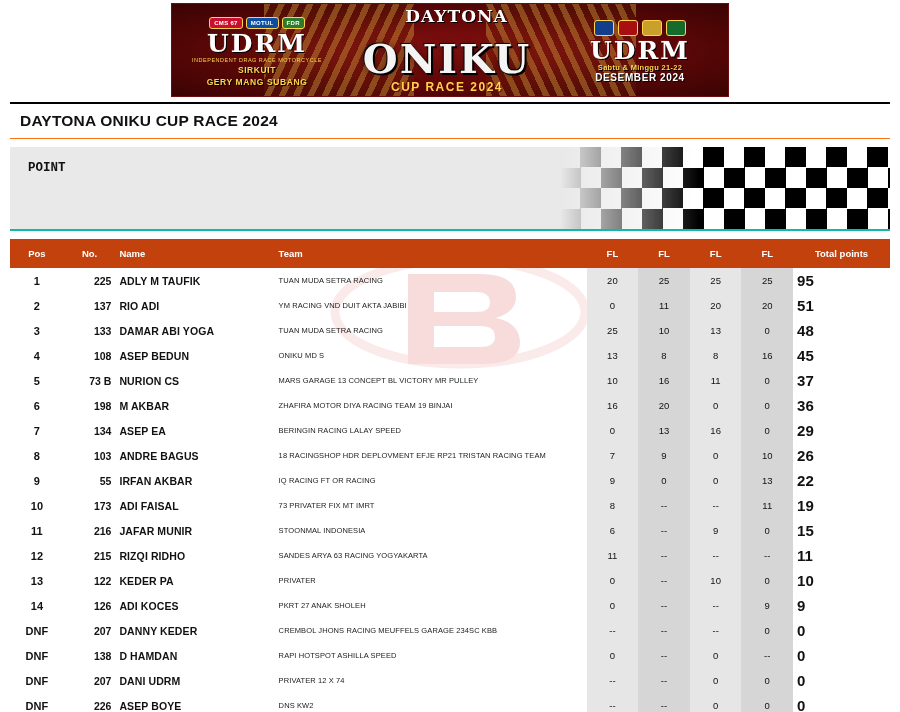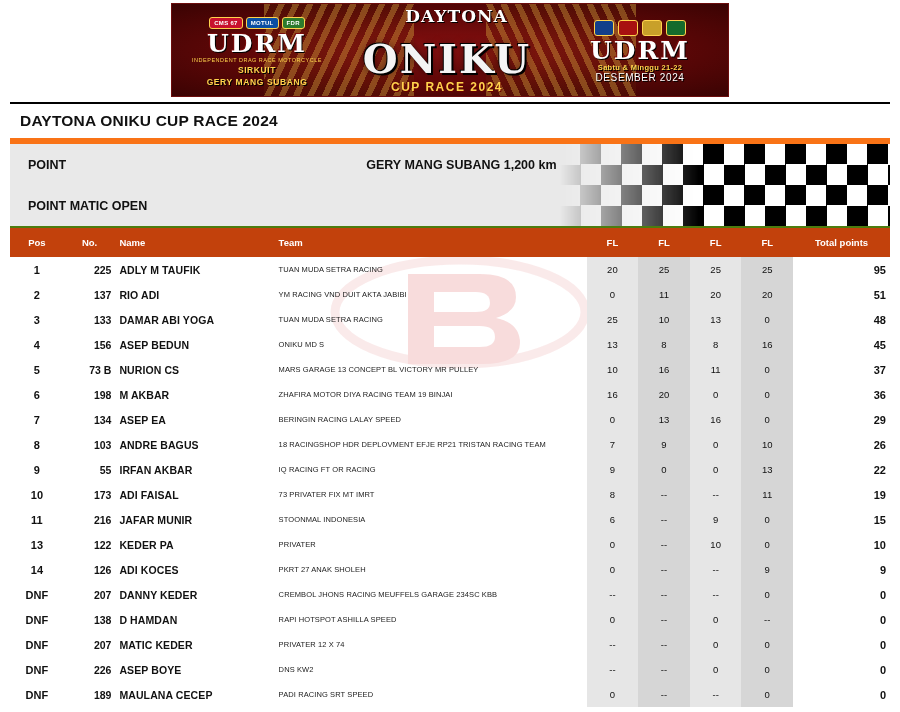--- a/index.html
+++ b/index.html
@@ -170,48 +170,49 @@
   .logo-badge.g { background: #156b2c; }
   .date-line {
     font-size: 7.5px;
     font-weight: bold;
     color: #ffd34d;
     letter-spacing: .3px;
     text-shadow: 1px 1px 0 #000;
   }
   .date-line2 {
     font-size: 10px;
-    font-weight: normal;
+    font-weight: bold;
     color: #ffffff;
     letter-spacing: .6px;
     text-shadow: 1px 1px 0 #000;
   }
 
   
   .title-rule-top {
     border-top: 2px solid #000;
     margin: 2px 10px 0 10px;
   }
   .doc-title {
     margin: 0 10px;
     padding: 8px 10px 8px 10px;
     font-size: 15.5px;
     font-weight: bold;
     letter-spacing: .2px;
-    border-bottom: 6px solid #f97316;
+    border-bottom: 1px solid #f97316;
   }
 
   
   .point-block {
     position: relative;
-    margin: 0 10px;
+    margin: 8px 10px;
     height: 82px;
     background: #e9e9e9;
-    border-bottom: 2px solid #4d7c0f;
+    border-bottom: 2px solid #14b8a6;
     overflow: hidden;
+    font-family: Liberation Mono, monospace;
   }
   .point-row {
     position: relative;
     z-index: 2;
     display: flex;
     align-items: center;
     height: 41px;
     padding-left: 18px;
     font-size: 12.5px;
     font-weight: bold;
@@ -304,23 +305,23 @@
   }
   tbody td.fl {
     text-align: center;
     font-size: 9.5px;
     background: #e6e6e6;
   }
   tbody td.fl.alt {
     background: #d6d6d6;
   }
   tbody td.total {
-    text-align: right;
-    font-weight: bold;
-    font-size: 11px;
+    text-align: left;
+    font-weight: bold;
+    font-size: 15px;
   }
   tbody tr { border-bottom: 0; }
 </style>
 </head>
 <body>
 
 <div class="banner-wrap">
   <div class="banner">
     <div class="laurel-left"></div>
     <div class="laurel-right"></div>
@@ -357,24 +358,20 @@
   </div>
 </div>
 
 <div class="title-rule-top"></div>
 <div class="doc-title">DAYTONA ONIKU CUP RACE 2024</div>
 
 <div class="point-block">
   <div class="checker"></div>
   <div class="point-row">
     <span>POINT</span>
-    <span class="venue">GERY MANG SUBANG 1,200 km</span>
-  </div>
-  <div class="point-row">
-    <span>POINT MATIC OPEN</span>
   </div>
 </div>
 
 <svg class="watermark" viewBox="0 0 260 120">
   <ellipse cx="130" cy="60" rx="125" ry="52" fill="none" stroke="#f0bcbc" stroke-width="9"></ellipse>
   <path d="M78 22 L150 22 Q186 22 186 45 Q186 60 166 66 Q190 71 190 91 Q190 112 152 112 L78 112 Z" fill="#e98d8d"></path>
   <path d="M104 40 L146 40 Q160 40 160 51 Q160 60 146 60 L104 60 Z" fill="#ffffff"></path>
   <path d="M104 74 L150 74 Q165 74 165 85 Q165 95 150 95 L104 95 Z" fill="#ffffff"></path>
 </svg>
 
@@ -433,21 +430,21 @@
           <td class="name">DAMAR ABI YOGA</td>
           <td class="team">TUAN MUDA SETRA RACING</td>
           <td class="fl">25</td>
           <td class="fl alt">10</td>
           <td class="fl">13</td>
           <td class="fl alt">0</td>
           <td class="total">48</td>
         </tr>
         <tr>
           <td class="pos">4</td>
-          <td class="no">156</td>
+          <td class="no">108</td>
           <td class="name">ASEP BEDUN</td>
           <td class="team">ONIKU MD S</td>
           <td class="fl">13</td>
           <td class="fl alt">8</td>
           <td class="fl">8</td>
           <td class="fl alt">16</td>
           <td class="total">45</td>
         </tr>
         <tr>
           <td class="pos">5</td>
@@ -520,20 +517,31 @@
           <td class="no">216</td>
           <td class="name">JAFAR MUNIR</td>
           <td class="team">STOONMAL INDONESIA</td>
           <td class="fl">6</td>
           <td class="fl alt">--</td>
           <td class="fl">9</td>
           <td class="fl alt">0</td>
           <td class="total">15</td>
         </tr>
         <tr>
+          <td class="pos">12</td>
+          <td class="no">215</td>
+          <td class="name">RIZQI RIDHO</td>
+          <td class="team">SANDES ARYA 63 RACING YOGYAKARTA</td>
+          <td class="fl">11</td>
+          <td class="fl alt">--</td>
+          <td class="fl">--</td>
+          <td class="fl alt">--</td>
+          <td class="total">11</td>
+        </tr>
+        <tr>
           <td class="pos">13</td>
           <td class="no">122</td>
           <td class="name">KEDER PA</td>
           <td class="team">PRIVATER</td>
           <td class="fl">0</td>
           <td class="fl alt">--</td>
           <td class="fl">10</td>
           <td class="fl alt">0</td>
           <td class="total">10</td>
         </tr>
@@ -566,21 +574,21 @@
           <td class="team">RAPI HOTSPOT ASHILLA SPEED</td>
           <td class="fl">0</td>
           <td class="fl alt">--</td>
           <td class="fl">0</td>
           <td class="fl alt">--</td>
           <td class="total">0</td>
         </tr>
         <tr>
           <td class="pos">DNF</td>
           <td class="no">207</td>
-          <td class="name">MATIC KEDER</td>
+          <td class="name">DANI UDRM</td>
           <td class="team">PRIVATER 12 X 74</td>
           <td class="fl">--</td>
           <td class="fl alt">--</td>
           <td class="fl">0</td>
           <td class="fl alt">0</td>
           <td class="total">0</td>
         </tr>
         <tr>
           <td class="pos">DNF</td>
           <td class="no">226</td>

